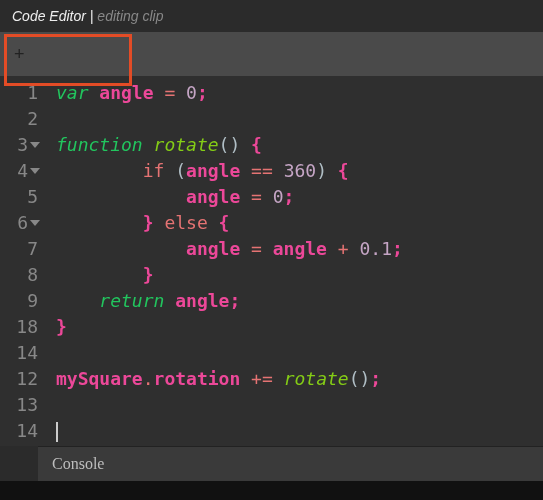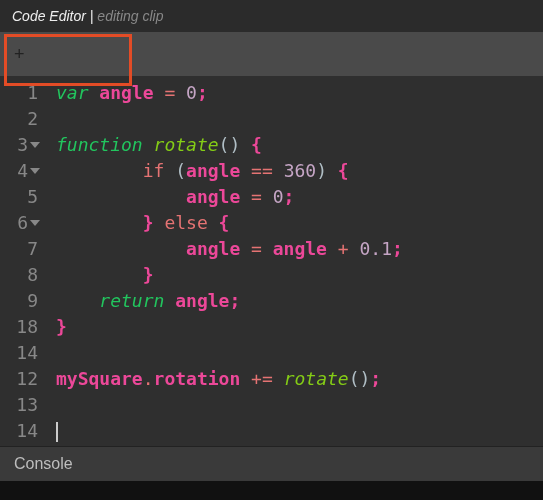--- a/index.html
+++ b/index.html
@@ -89,24 +89,25 @@
   .tok-kw2  { color: #e57373; }   
   .tok-fn   { color: #84cc16; font-style: italic; }   
   .tok-num  { color: #c5a5c5; }
   .tok-op   { color: #e57373; }
   .tok-id   { color: #ec4899; font-weight: bold; }
   .tok-paren{ color: #b0bec5; }
   .tok-dot  { color: #e57373; }
   .console-bar {
     background: #3a3a3a;
     color: #bdbdbd;
-    font-family: Liberation Sans, sans-serif;
+    font-family: Liberation Serif, serif;
     font-size: 16px;
     padding: 8px 14px;
     border-top: 1px solid #222;
+    margin-left: 38px;
   }
   .console-body {
     background: #111;
     height: 24px;
   }
   .cursor {
     display: inline-block;
     width: 2px;
     height: 20px;
     background: #ccc;

